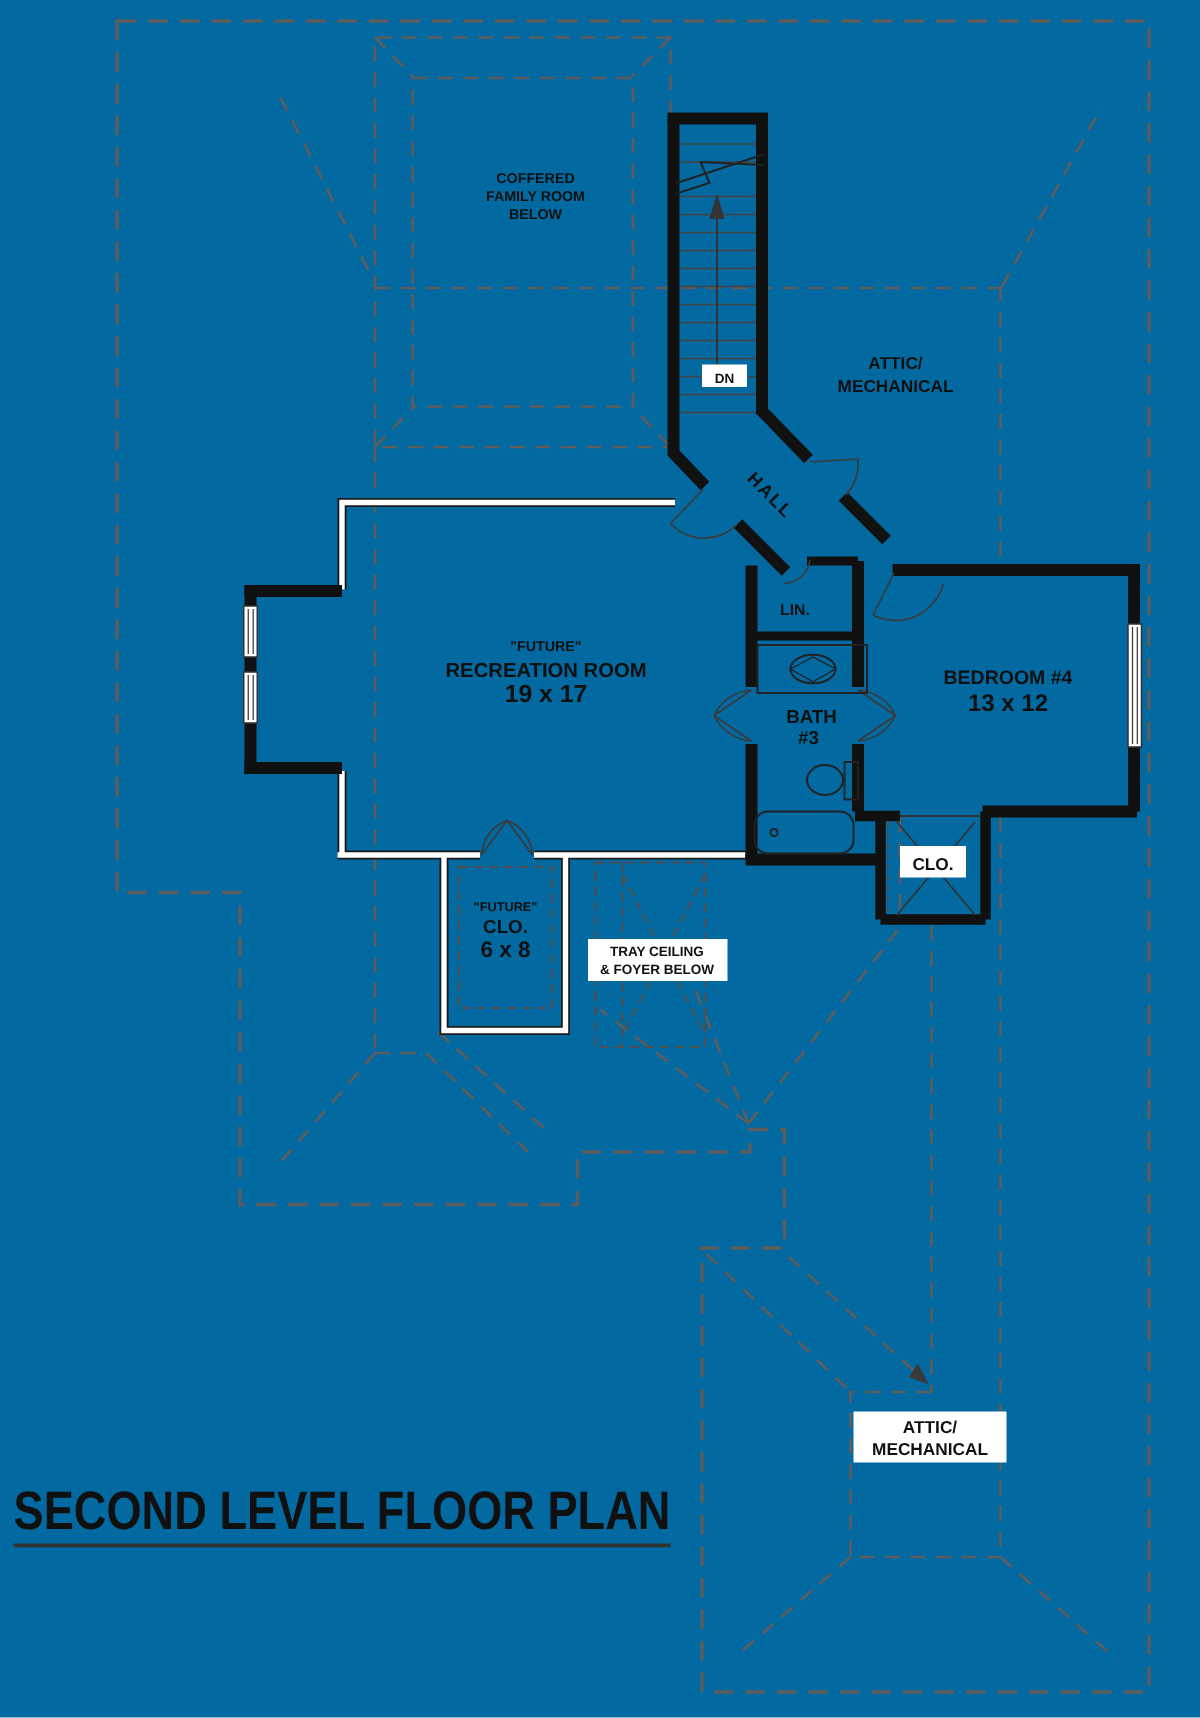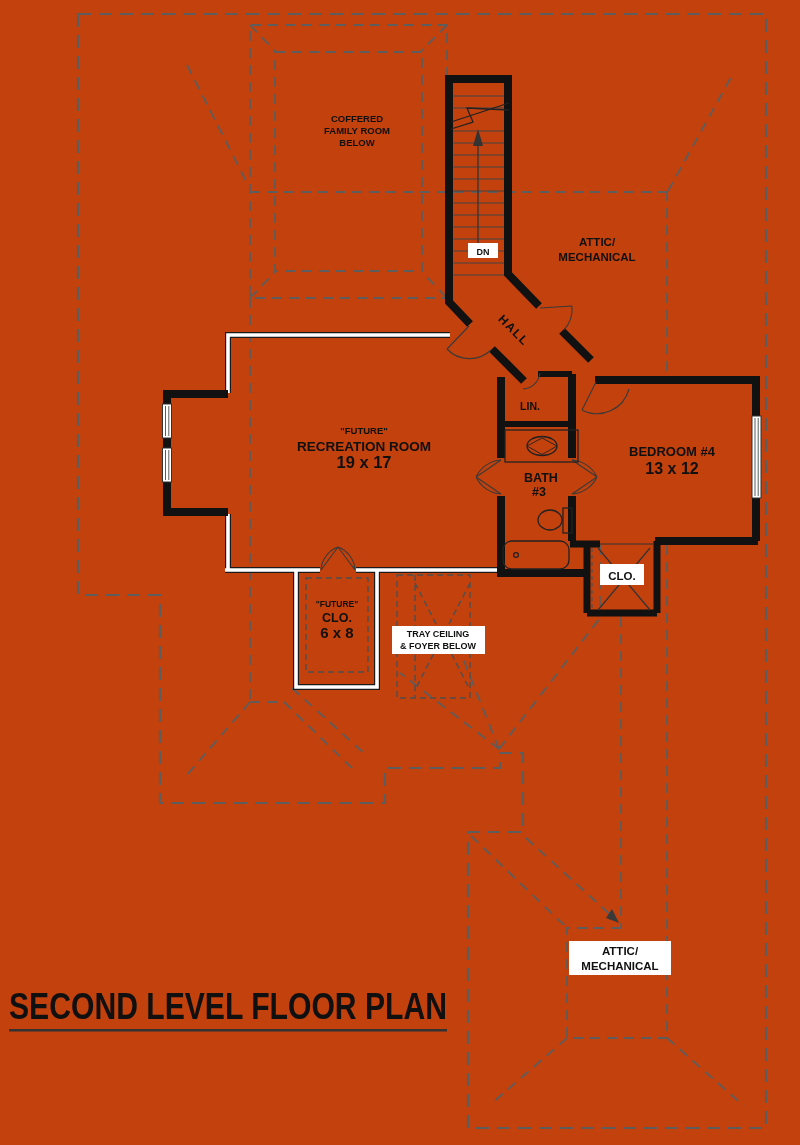--- a/index.html
+++ b/index.html
@@ -1,16 +1,16 @@
 <!DOCTYPE html>
 <html><head>
 <meta charset="utf-8">
 <style>
   html,body{margin:0;padding:0;background:#ffffff;}
-  #canvas{position:relative;width:800px;height:1145px;background:#c2410c;overflow:hidden;
+  #canvas{position:relative;width:800px;height:1145px;background:#0369a1;overflow:hidden;
           font-family:"Liberation Sans",sans-serif;}
   svg text{font-family:"Liberation Sans",sans-serif;font-weight:bold;fill:#101010;}
 </style>
 </head>
 <body>
 
 <div id="canvas">
 <svg width="800" height="1145" viewBox="0 0 800 1145">
 
   <g fill="none" stroke="#5d5d5d" stroke-width="2.2" stroke-dasharray="13 8">

